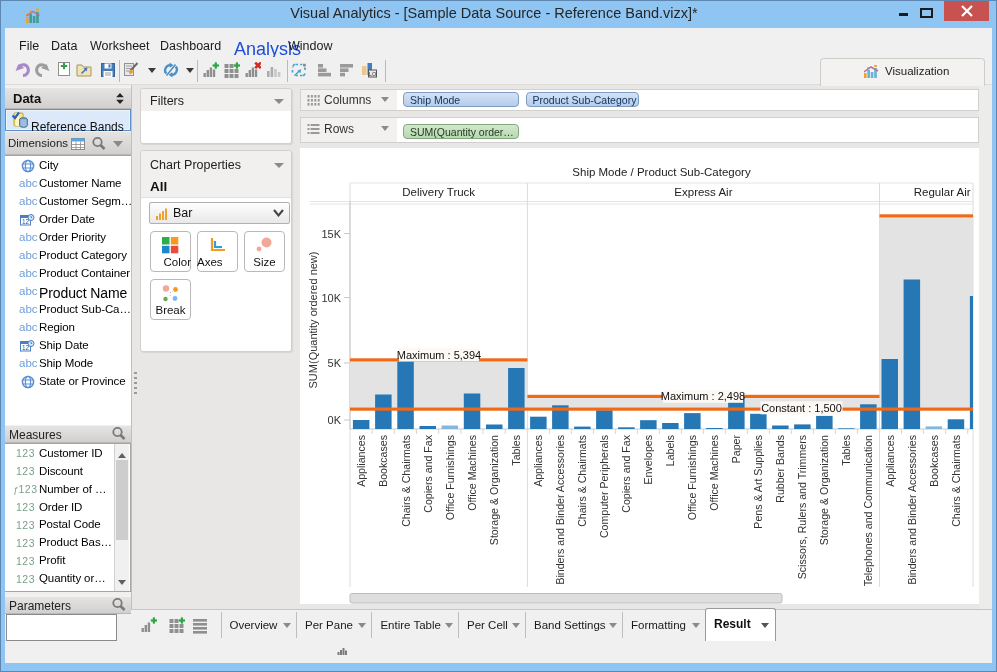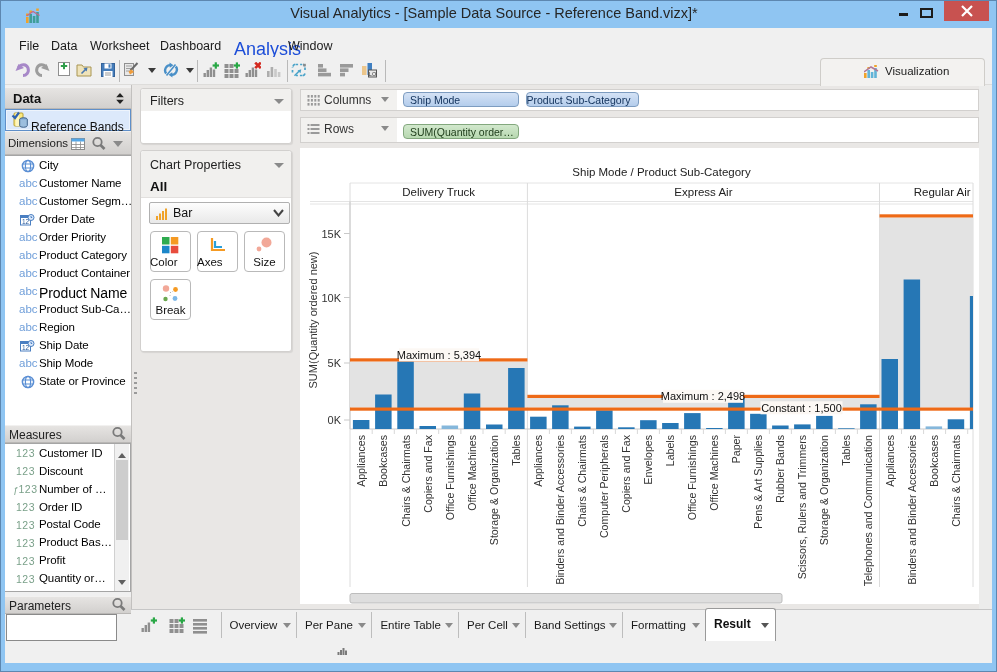--- a/index.html
+++ b/index.html
@@ -287,21 +287,21 @@
 <svg class="a" style="left:273px;top:209px" width="11" height="8" viewBox="0 0 11 8">
     <path d="M1 1 L5.5 6.5 L10 1" stroke="#444" stroke-width="2" fill="none"></path>
   </svg>
 <div class="a" style="left:150px;top:231px;width:41px;height:41px;background:#fff;border:1px solid #b9b9b9;border-radius:4px"></div>
 <svg class="a" style="left:161px;top:236px" width="19" height="19" viewBox="0 0 19 19">
     <rect x="1" y="1" width="7.5" height="7.5" fill="#2eab4f"></rect>
     <rect x="9.8" y="1" width="7.5" height="7.5" fill="#f59a23"></rect>
     <rect x="1" y="9.8" width="7.5" height="7.5" fill="#1c87c9"></rect>
     <rect x="9.8" y="9.8" width="7.5" height="7.5" fill="#e84c3d"></rect>
   </svg>
-<div class="a" style="left:150px;top:256px;width:41px;text-align:left;font-size:11.5px;color:#111">Color</div>
+<div class="a" style="left:150px;top:256px;width:41px;text-align:right;font-size:11.5px;color:#111">Color</div>
 <div class="a" style="left:197px;top:231px;width:41px;height:41px;background:#fff;border:1px solid #b9b9b9;border-radius:4px"></div>
 <svg class="a" style="left:208px;top:236px" width="19" height="19" viewBox="0 0 19 19">
     <path d="M4 2 v12 h13" stroke="#f59a23" stroke-width="2.2" fill="none"></path>
     <path d="M7 5 v6 h7" stroke="#2a9fd8" stroke-width="2.2" fill="none"></path>
   </svg>
 <div class="a" style="left:197px;top:256px;width:41px;text-align:left;font-size:11.5px;color:#111">Axes</div>
 <div class="a" style="left:244px;top:231px;width:41px;height:41px;background:#fff;border:1px solid #b9b9b9;border-radius:4px"></div>
 <svg class="a" style="left:255px;top:236px" width="19" height="19" viewBox="0 0 19 19">
     <circle cx="11.5" cy="6.5" r="5" fill="#f2a898"></circle>
     <circle cx="4" cy="13" r="2.4" fill="#f2a898"></circle>
@@ -331,21 +331,21 @@
       <rect x="10.7" y="5" width="2" height="2.6"></rect>
       <rect x="0.5" y="9" width="2" height="2.6"></rect>
       <rect x="3.9" y="9" width="2" height="2.6"></rect>
       <rect x="7.3" y="9" width="2" height="2.6"></rect>
       <rect x="10.7" y="9" width="2" height="2.6"></rect>
     </g>
   </svg>
 <div class="a" style="left:324px;top:93px;font-size:12px;color:#333">Columns</div>
 <div class="a" style="left:381px;top:97px;width:0;height:0;border:4.5px solid transparent;border-top:5px solid #8a8a8a"></div>
 <div class="a" style="left:403px;top:91.5px;width:115.5px;height:15px;background:linear-gradient(#d4e2f5,#b4cdec);border:1px solid #7d9cc0;border-radius:4px;font-size:10.5px;color:#10305a;line-height:14px;padding-left:6px;white-space:nowrap;overflow:hidden">Ship Mode</div>
-<div class="a" style="left:525.5px;top:91.5px;width:113.5px;height:15px;background:linear-gradient(#d4e2f5,#b4cdec);border:1px solid #7d9cc0;border-radius:4px;font-size:10.5px;color:#10305a;line-height:14px;white-space:nowrap;overflow:hidden">Product Sub-Category</div>
+<div class="a" style="left:525.5px;top:91.5px;width:113.5px;height:15px;background:linear-gradient(#d4e2f5,#b4cdec);border:1px solid #7d9cc0;border-radius:4px;font-size:10.5px;color:#10305a;line-height:14px;padding-left:6px;white-space:nowrap;overflow:hidden">Product Sub-Category</div>
 <div class="a" style="left:300px;top:117px;width:679px;height:26px;background:#fff;border:1px solid #d2d0ce"></div>
 <div class="a" style="left:301px;top:118px;width:96px;height:24px;background:#f2f1ef"></div>
 <svg class="a" style="left:307px;top:123px" width="13" height="13" viewBox="0 0 13 13">
     <g fill="#9a9a9a">
       <rect x="0.5" y="1" width="2" height="2"></rect>
       <rect x="0.5" y="5" width="2" height="2"></rect>
       <rect x="0.5" y="9" width="2" height="2"></rect>
       <rect x="3.5" y="1" width="9" height="2"></rect>
       <rect x="3.5" y="5" width="9" height="2"></rect>
       <rect x="3.5" y="9" width="9" height="2"></rect>

